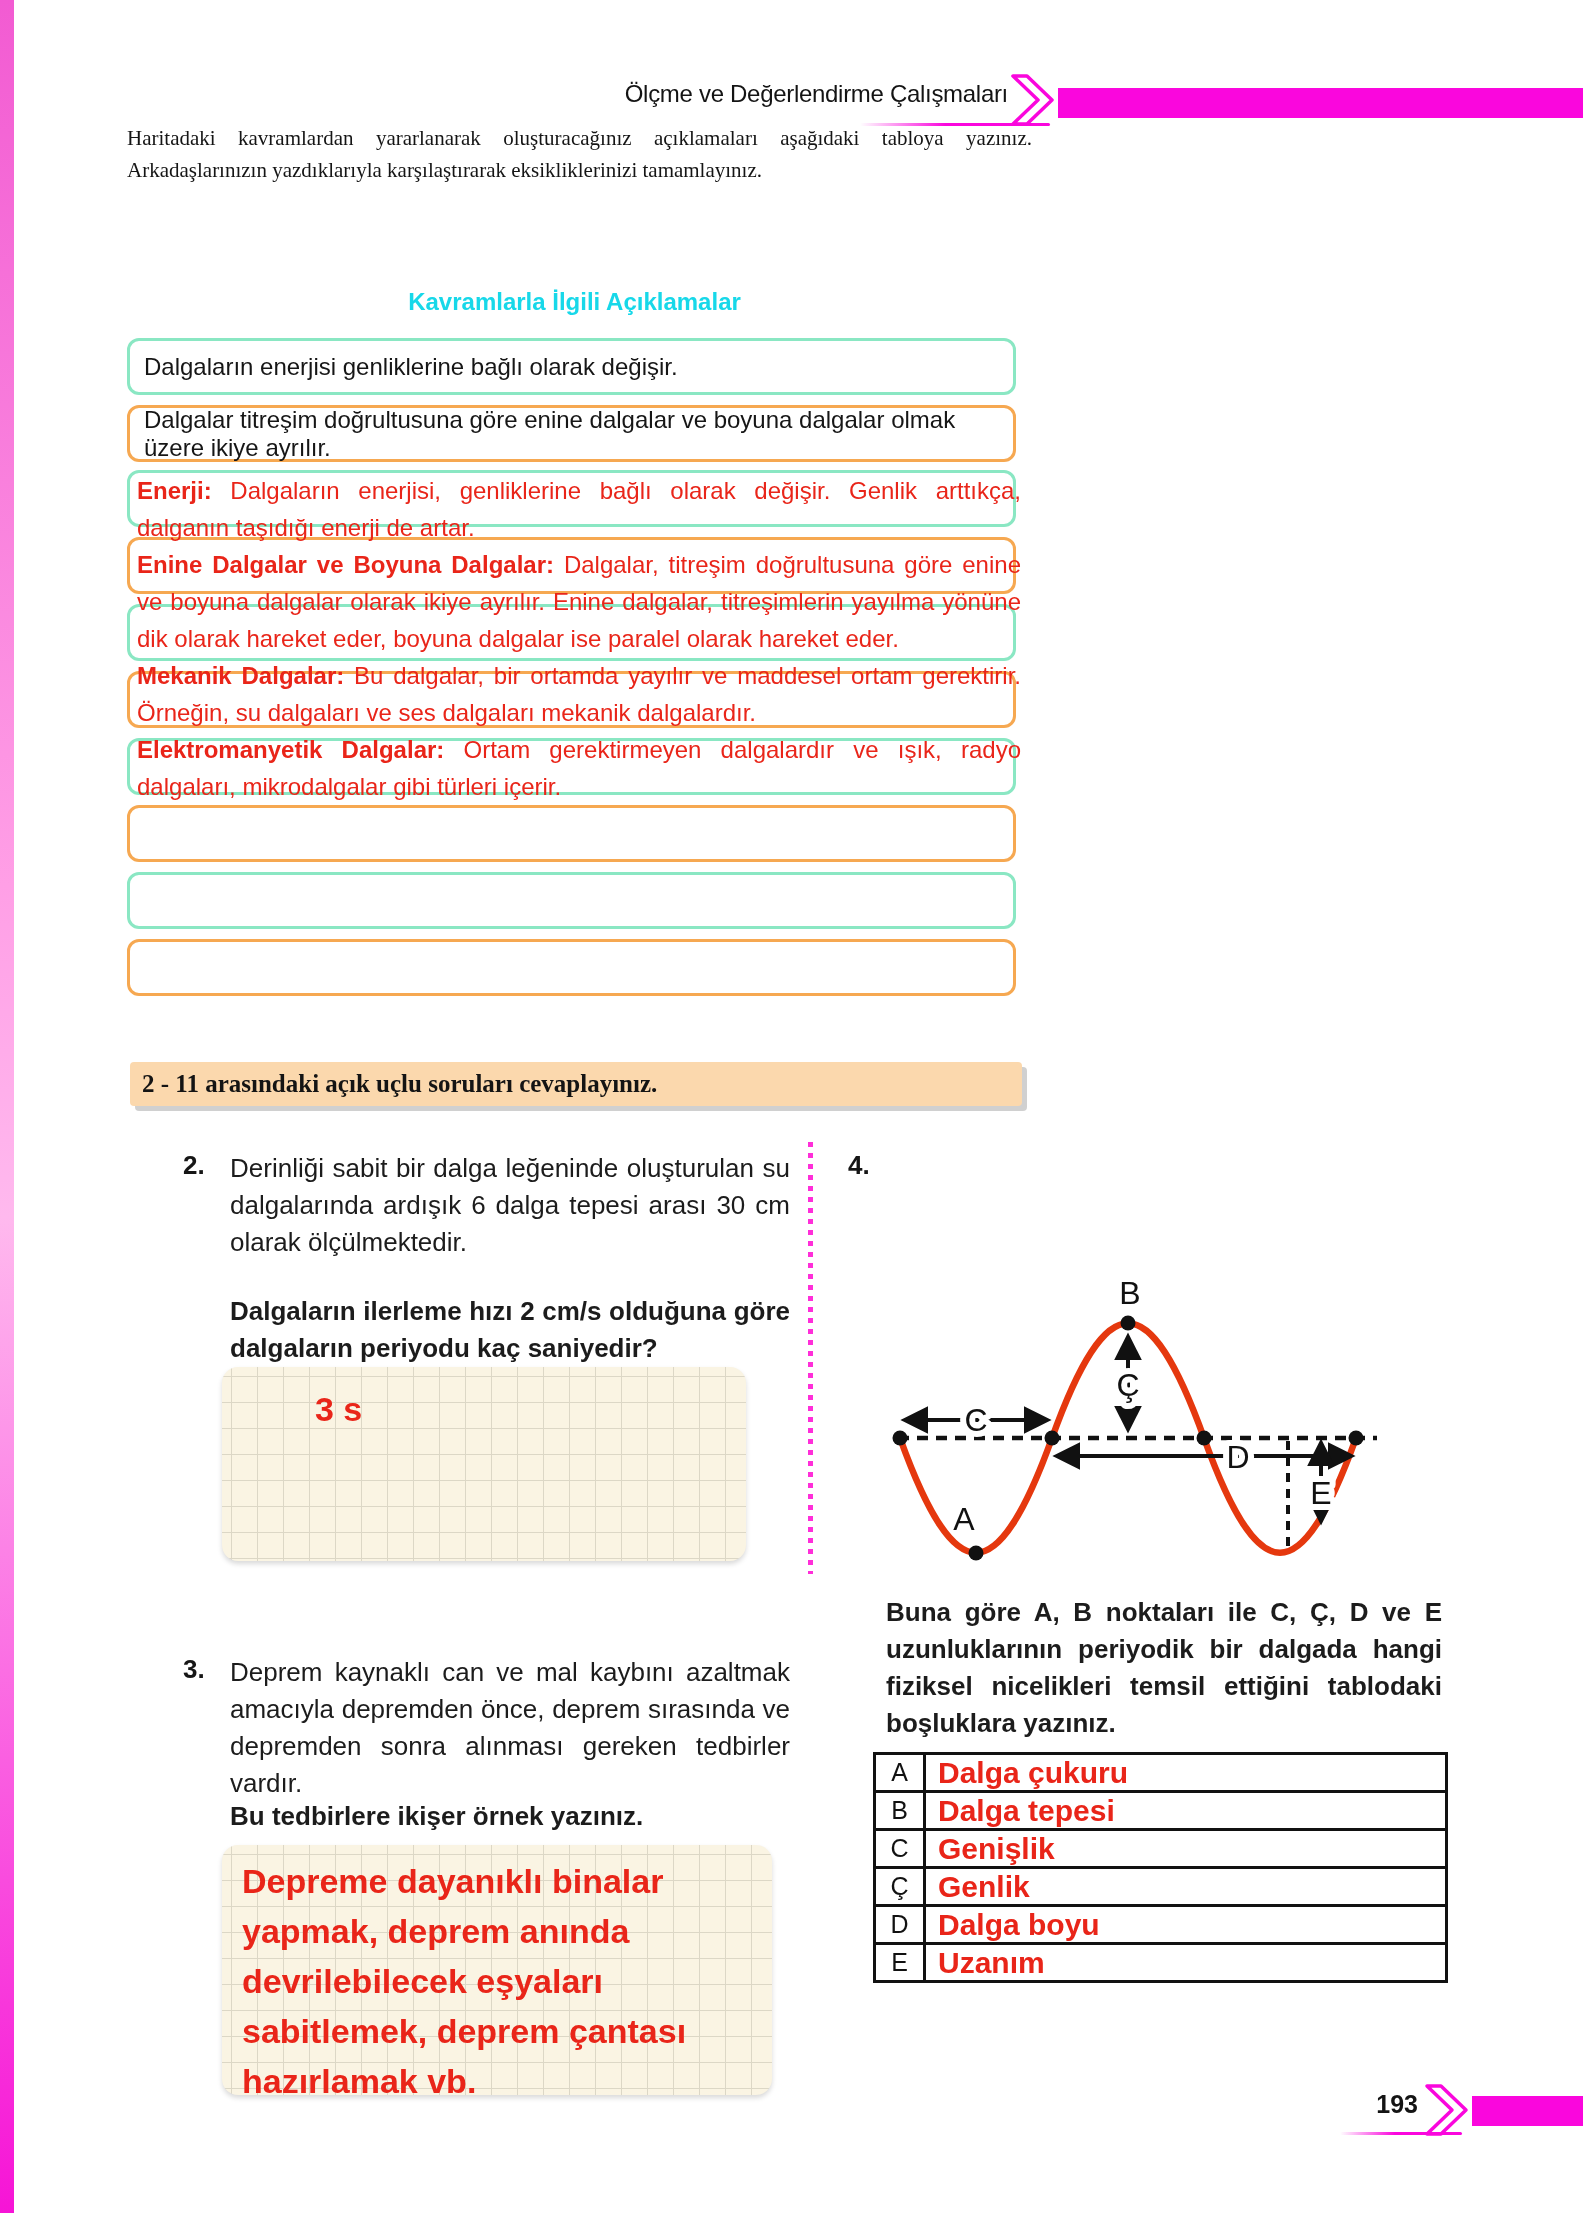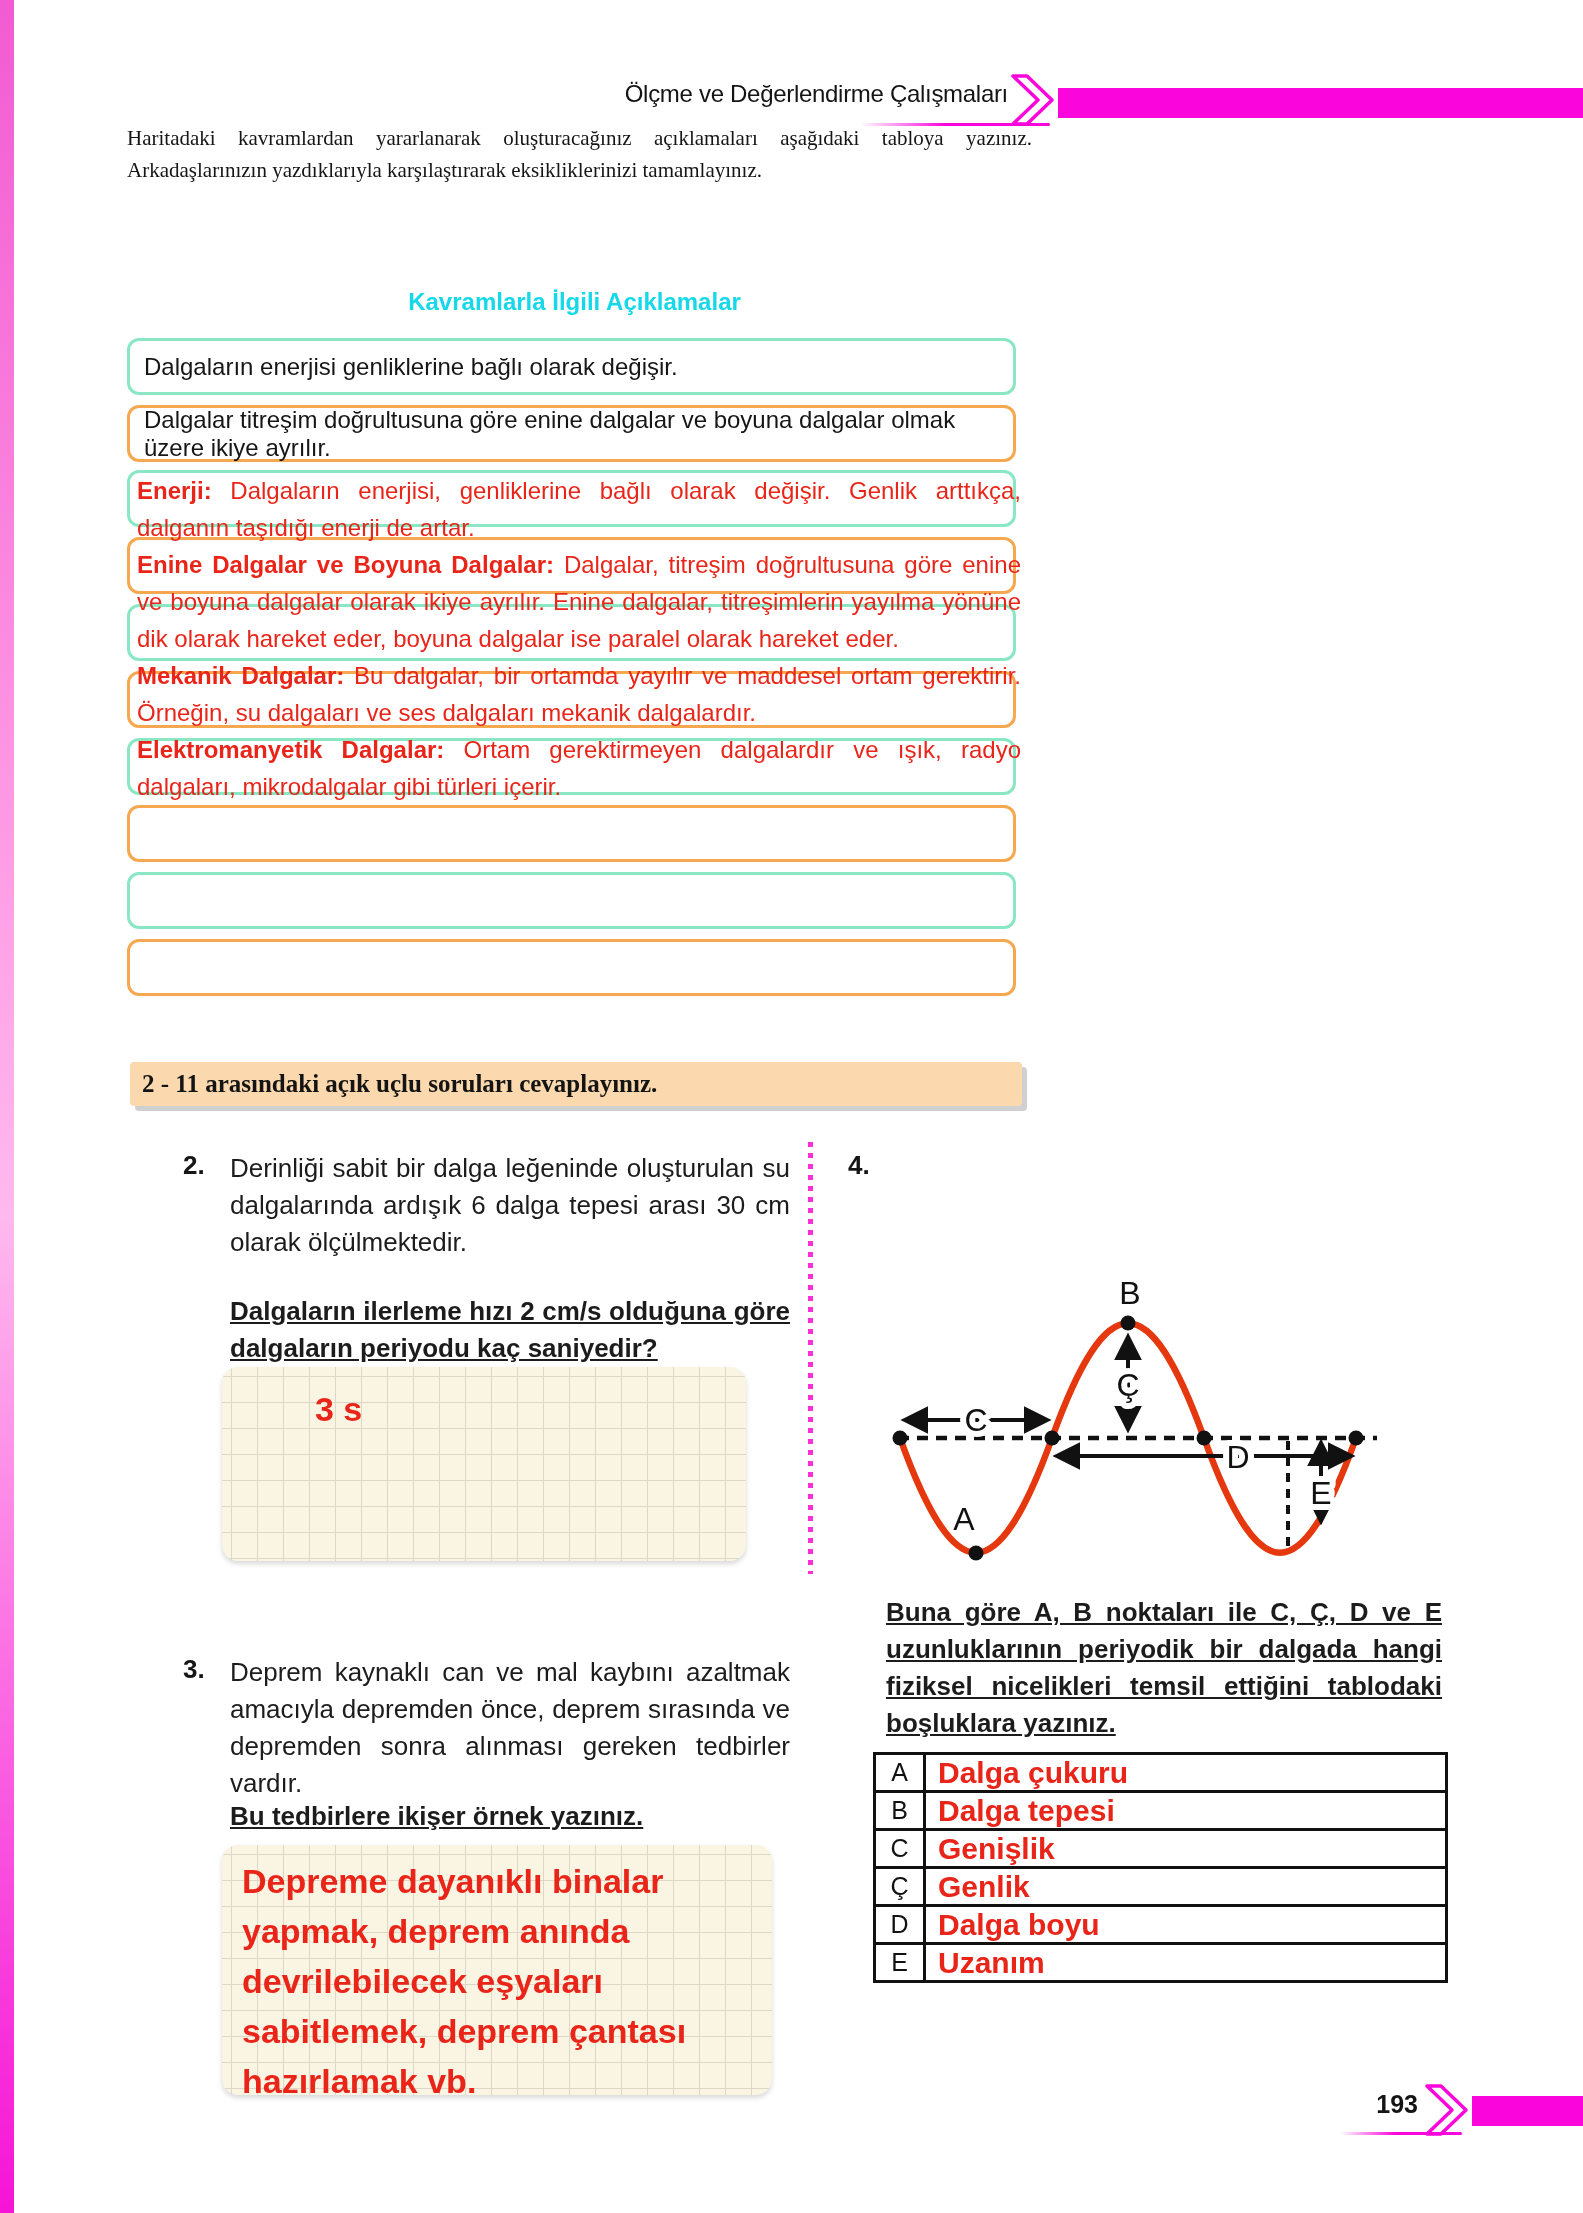--- a/index.html
+++ b/index.html
@@ -37,21 +37,21 @@
   .banner{position:absolute;left:130px;top:1062px;width:892px;height:44px;
       background:#fbd8ad;border-radius:4px;box-shadow:5px 5px 0 rgba(120,120,120,.35);
       font-family:"Liberation Serif",serif;font-weight:bold;font-size:25px;color:#141414;
       line-height:44px;padding-left:12px;box-sizing:border-box;}
   
   .divider{position:absolute;left:808px;top:1142px;width:5px;height:432px;
       background:repeating-linear-gradient(180deg,#ff2ed9 0 5px,transparent 5px 11px);}
   .q-num{position:absolute;font-weight:bold;font-size:26px;color:#161616;}
   .q-text{position:absolute;font-size:26px;line-height:37px;text-align:justify;
       color:#1c1c1c;hyphens:manual;}
-  .q-bold{font-weight:bold;text-decoration:underline;}
+  .q-bold{font-weight:bold;}
   
   .answer-grid{position:absolute;background-color:#faf4e3;
       background-image:linear-gradient(#dcd7c6 1.5px,transparent 1.5px),
                        linear-gradient(90deg,#dcd7c6 1.5px,transparent 1.5px);
       background-size:26px 26px;background-position:9px 9px;
       border-radius:16px;box-shadow:0 3px 5px rgba(0,0,0,.15);}
   .red-hand{color:#e92519;font-weight:bold;}
   .ans-short{position:absolute;left:315px;top:1390px;font-size:34px;}
   .ans-long{position:absolute;left:242px;top:1856px;width:518px;font-size:34px;
       line-height:50px;z-index:5;}

